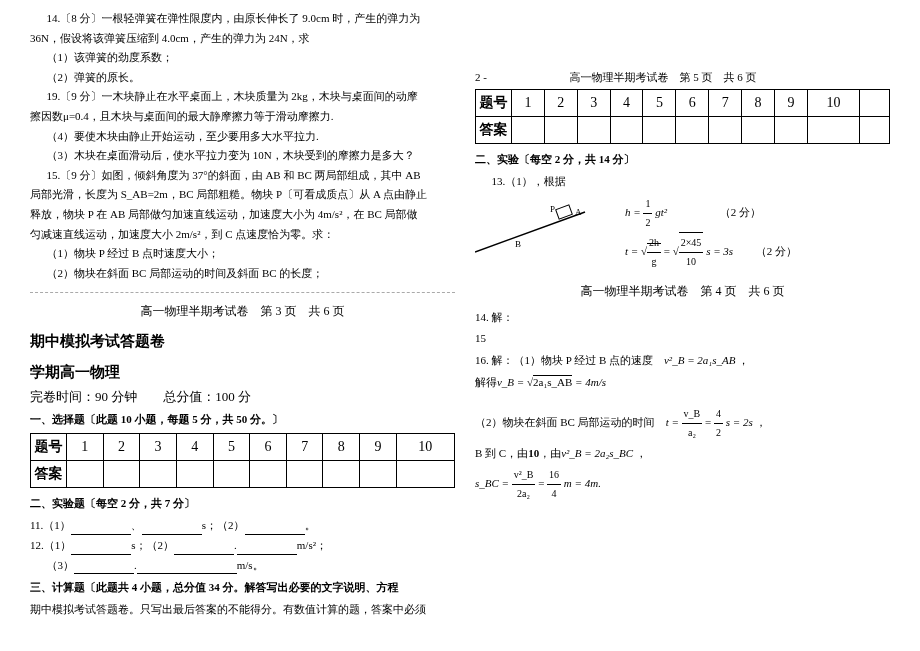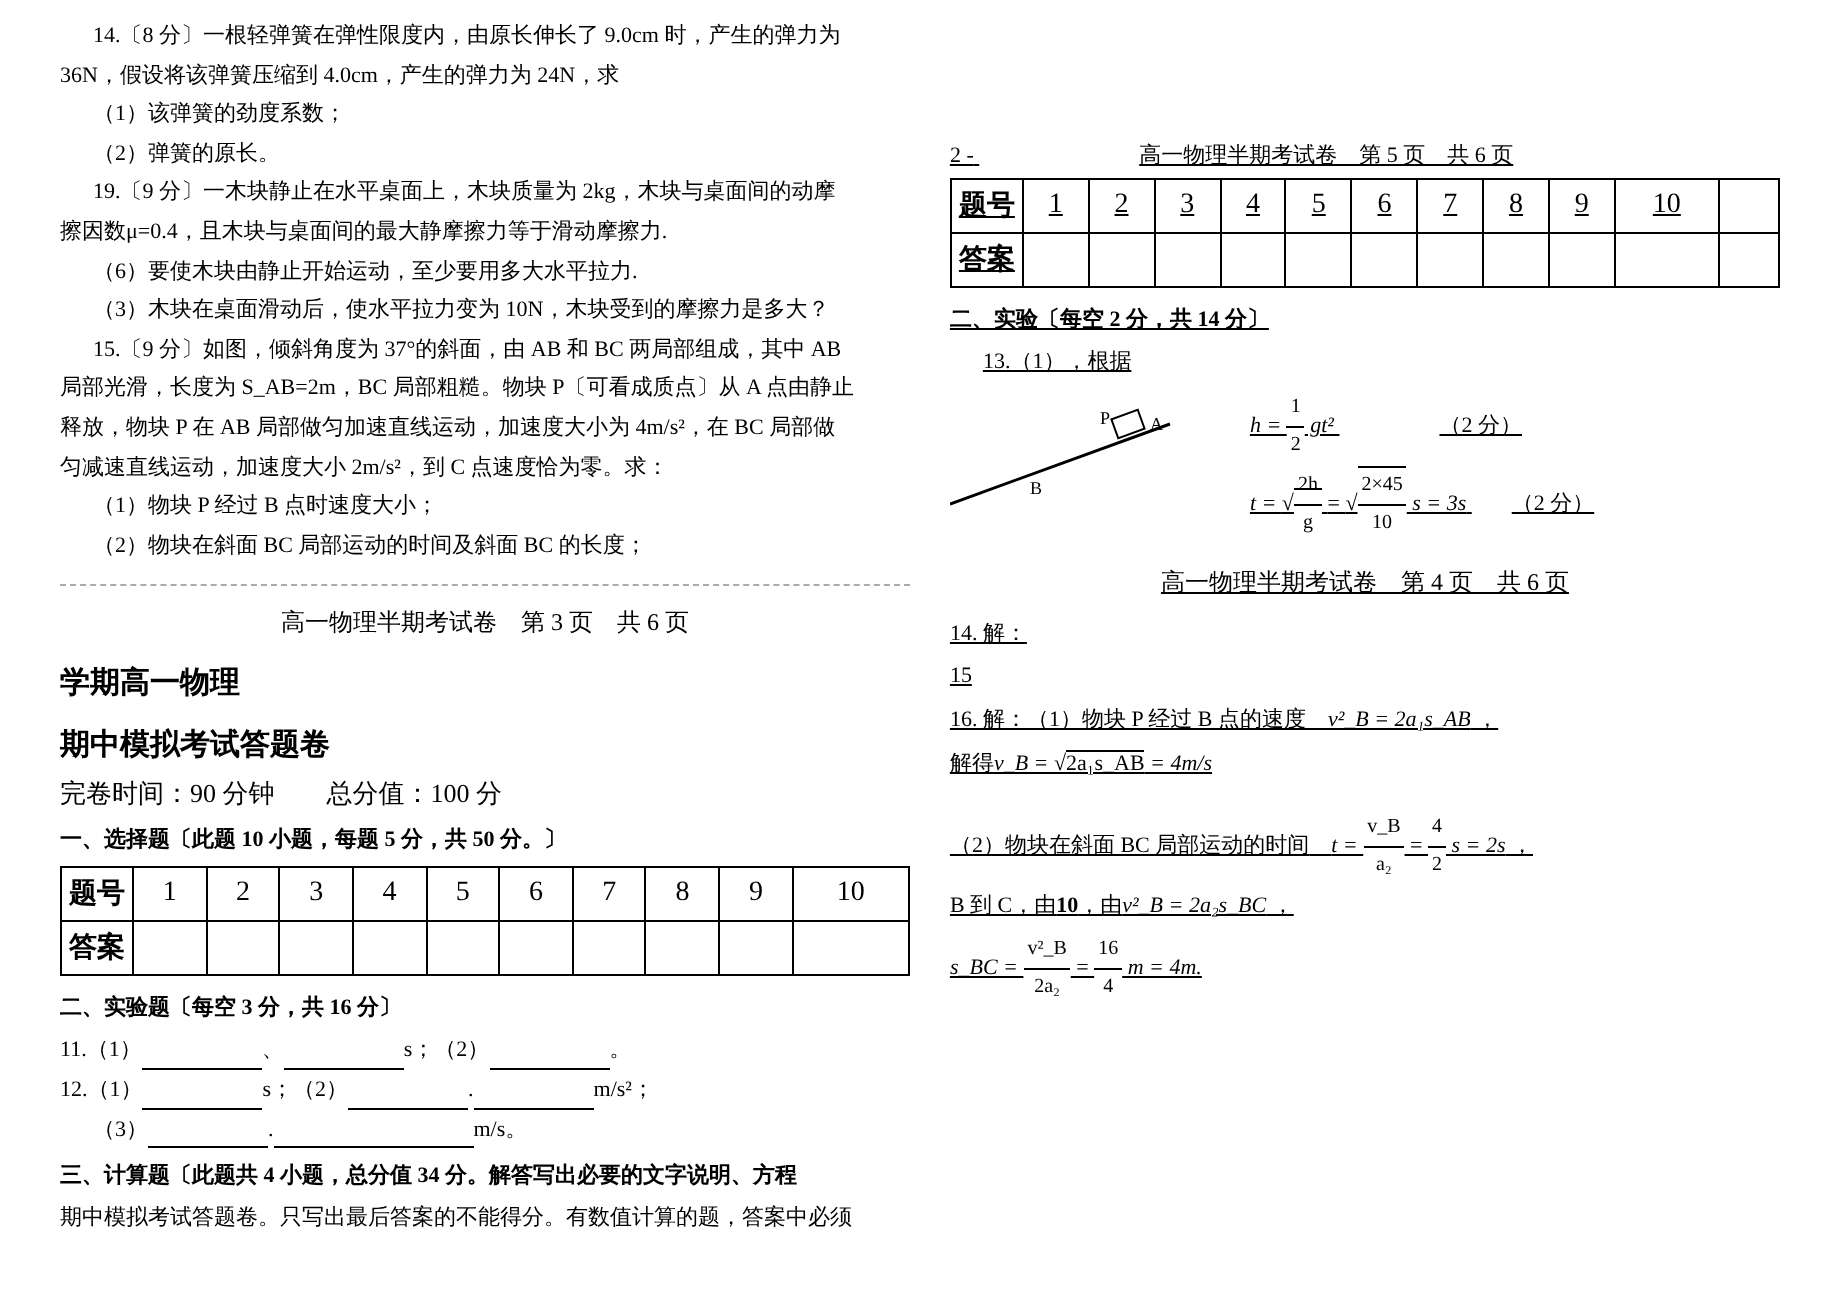--- a/index.html
+++ b/index.html
@@ -11,21 +11,21 @@
       width: 920px;
       height: 651px;
       position: relative;
       padding: 10px 30px;
     }
     .page-container {
       display: flex;
       gap: 20px;
     }
     .left-col { width: 430px; }
-    .right-col { width: 420px; text-decoration: underline; }
+    .right-col { width: 420px; }
     .problem-text { line-height: 1.6; margin-bottom: 2px; text-align: left; }
     .indent { text-indent: 1.5em; }
     .page-header { text-align: center; margin: 10px 0 8px 0; font-size: 12px; }
     .section-title { font-weight: bold; font-size: 15px; margin: 12px 0 6px 0; }
     .sub-info { font-size: 13px; margin: 4px 0; }
     .section-heading { font-weight: normal; margin: 6px 0; font-size: 11px; }
     table.answer-grid {
       border-collapse: collapse;
       width: 100%;
       margin: 4px 0 8px 0;
@@ -53,34 +53,34 @@
 
 <div class="page-container">
 
   <div class="left-col">
     <div class="problem-text indent">14.〔8 分〕一根轻弹簧在弹性限度内，由原长伸长了 9.0cm 时，产生的弹力为</div>
     <div class="problem-text">36N，假设将该弹簧压缩到 4.0cm，产生的弹力为 24N，求</div>
     <div class="problem-text indent">（1）该弹簧的劲度系数；</div>
     <div class="problem-text indent">（2）弹簧的原长。</div>
     <div class="problem-text indent">19.〔9 分〕一木块静止在水平桌面上，木块质量为 2kg，木块与桌面间的动摩</div>
     <div class="problem-text">擦因数μ=0.4，且木块与桌面间的最大静摩擦力等于滑动摩擦力.</div>
-    <div class="problem-text indent">（6）要使木块由静止开始运动，至少要用多大水平拉力.</div>
+    <div class="problem-text indent">（4）要使木块由静止开始运动，至少要用多大水平拉力.</div>
     <div class="problem-text indent">（3）木块在桌面滑动后，使水平拉力变为 10N，木块受到的摩擦力是多大？</div>
     <div class="problem-text indent">15.〔9 分〕如图，倾斜角度为 37°的斜面，由 AB 和 BC 两局部组成，其中 AB</div>
     <div class="problem-text">局部光滑，长度为 S_AB=2m，BC 局部粗糙。物块 P〔可看成质点〕从 A 点由静止</div>
     <div class="problem-text">释放，物块 P 在 AB 局部做匀加速直线运动，加速度大小为 4m/s²，在 BC 局部做</div>
     <div class="problem-text">匀减速直线运动，加速度大小 2m/s²，到 C 点速度恰为零。求：</div>
     <div class="problem-text indent">（1）物块 P 经过 B 点时速度大小；</div>
     <div class="problem-text indent">（2）物块在斜面 BC 局部运动的时间及斜面 BC 的长度；</div>
 
     <div style="border-top:1px dashed #aaa; margin:10px 0 4px 0;"></div>
     <div class="page-header">高一物理半期考试卷　第 3 页　共 6 页</div>
 
+    <div class="section-title">期中模拟考试答题卷</div>
     <div class="section-title">学期高一物理</div>
-    <div class="section-title">期中模拟考试答题卷</div>
     <div class="sub-info">
       <span>完卷时间：90 分钟</span>　　<span>总分值：100 分</span>
     </div>
 
     <div class="section-heading"><b>一、选择题〔此题 10 小题，每题 5 分，共 50 分。〕</b></div>
     <table class="answer-grid">
       <tbody>
           <tr>
         <td class="label-cell">题号</td>
         <td>1</td>
@@ -103,21 +103,21 @@
             <td></td>
             <td></td>
             <td></td>
             <td></td>
             <td></td>
             <td></td>
       </tr>
     </tbody>
       </table>
 
-    <div class="section-heading"><b>二、实验题〔每空 3 分，共 16 分〕</b></div>
+    <div class="section-heading"><b>二、实验题〔每空 2 分，共 7 分〕</b></div>
     <div class="problem-text">
       <span>11.（1）</span><span class="blank-line"></span><span>、</span><span class="blank-line"></span><span>s；（2）</span><span class="blank-line"></span><span>。</span>
     </div>
     <div class="problem-text">
       <span>12.（1）</span><span class="blank-line"></span><span>s；（2）</span><span class="blank-line"></span><span>.</span><span class="blank-line"></span><span>m/s²；</span>
     </div>
     <div class="problem-text indent">
       <span>（3）</span><span class="blank-line"></span>.<span class="blank-line" style="min-width:100px"></span><span>m/s。</span>
     </div>
 

